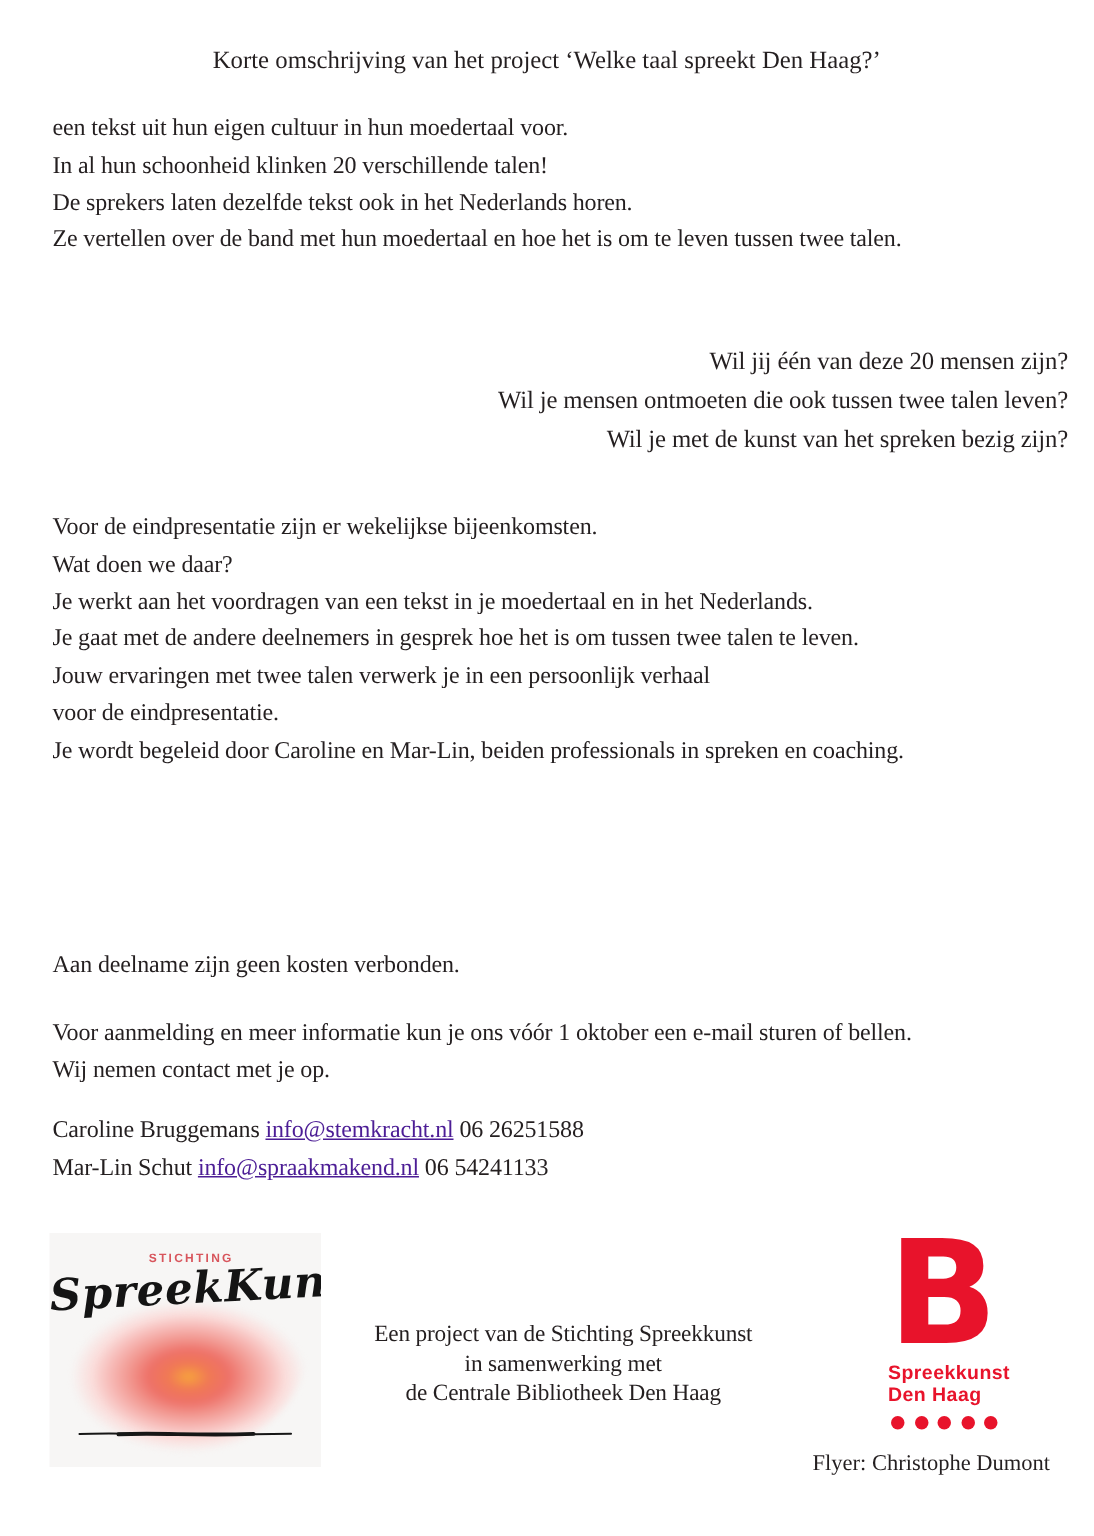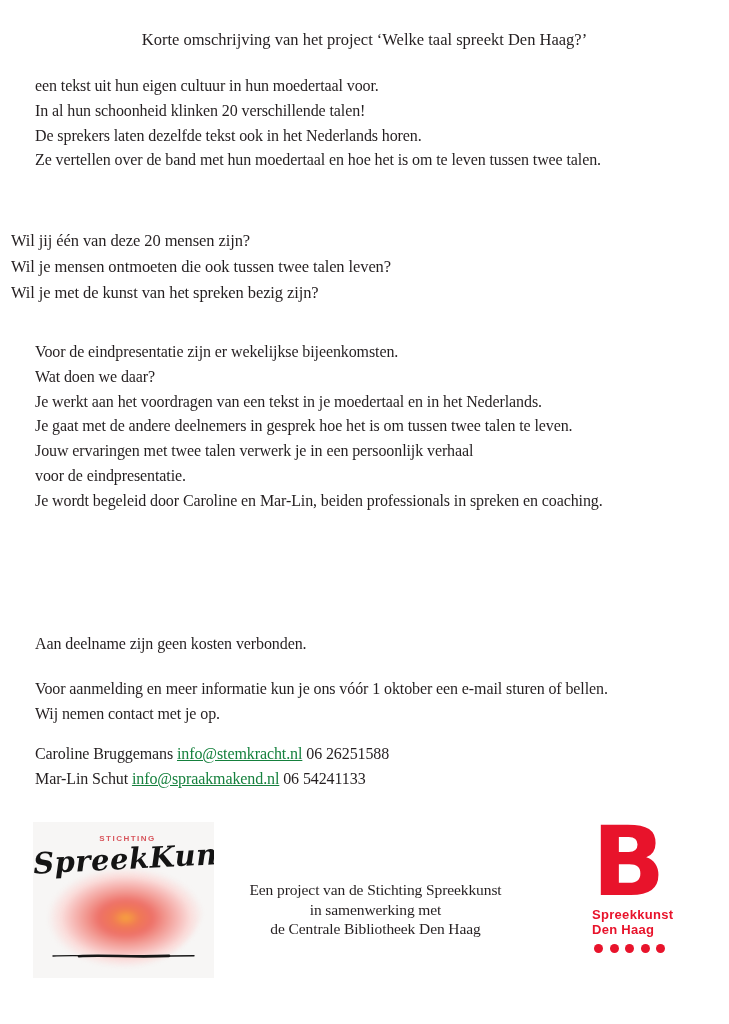--- a/index.html
+++ b/index.html
@@ -21,32 +21,31 @@
   }
   .title {
     top: 30px; left: 0; width: 729px;
     text-align: center;
     font-size: 16.5px;
     letter-spacing: 0px;
   }
   .intro   { top: 74px;  left: 35px; }
   .questions {
     top: 228px; left: 0; width: 712px;
-    text-align: left;
-    padding-left: 11px;
+    text-align: right;
   }
   .questions .line { line-height: 26px; font-size: 16.5px; }
   .weekly  { top: 340px; left: 35px; }
   .practical { top: 516px; left: 35px; }
   .practical .heading { font-weight: 700; }
   .costs   { top: 632px; left: 35px; }
   .signup  { top: 677px; left: 35px; }
   .contactsblk { top: 741px; left: 35px; }
   .contactsblk .line { line-height: 25px; }
-  a.email { color: #15803d; text-decoration: underline; }
+  a.email { color: #4c1d95; text-decoration: underline; }
 
   
   .sk-logo {
     left: 33px; top: 822px;
     width: 181px; height: 156px;
     background: #f7f6f5;
     overflow: hidden;
   }
   .sk-blob {
     position: absolute;
@@ -195,14 +194,15 @@
     </div>
     <div class="bdh-dots">
       <span class="dot" style="background: rgb(232, 19, 43);"></span>
       <span class="dot" style="background: rgb(232, 19, 43);"></span>
       <span class="dot" style="background: rgb(232, 19, 43);"></span>
       <span class="dot" style="background: rgb(232, 19, 43);"></span>
       <span class="dot" style="background: rgb(232, 19, 43);"></span>
     </div>
   </div>
 
+  <div class="abs flyer-credit">Flyer: Christophe Dumont</div>
 
 </div>
 
 </body></html>

